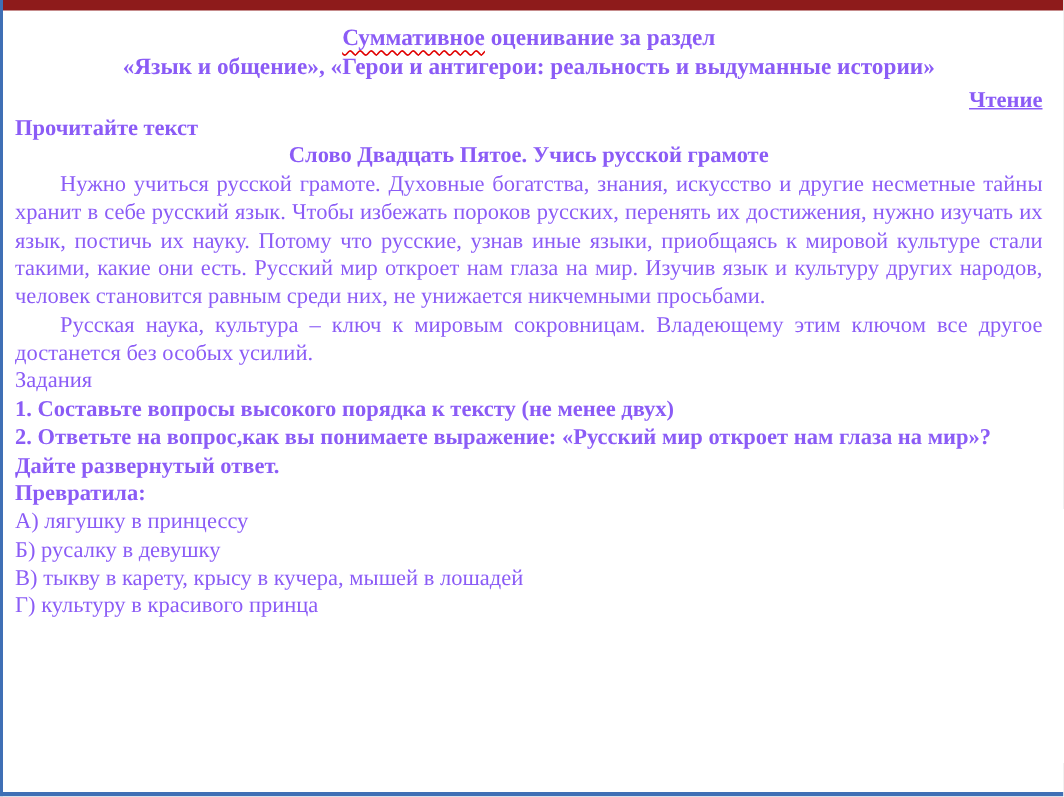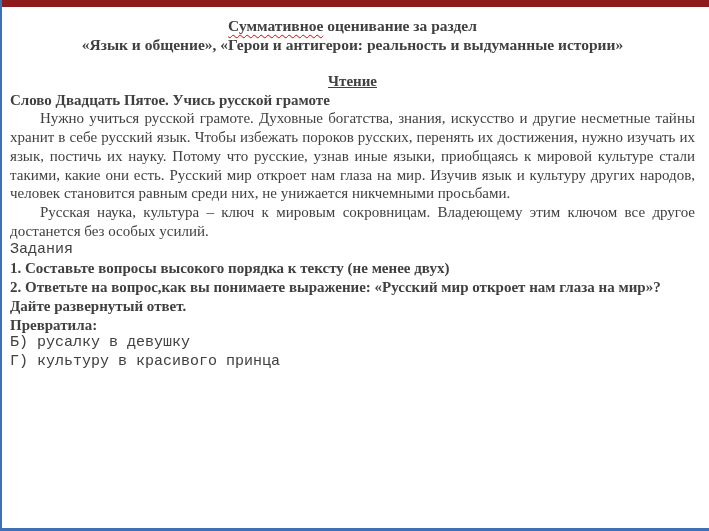--- a/index.html
+++ b/index.html
@@ -3,21 +3,21 @@
 <meta charset="utf-8">
 <style>
   html, body { margin: 0; padding: 0; background: #e8e8e8; }
   .page {
     position: relative;
     width: 709px;
     height: 531px;
     background: #ffffff;
     overflow: hidden;
     font-family: "Liberation Serif", "DejaVu Serif", serif;
-    color: #404040;
+    color: #8b5cf6;
     font-size: 15px;
     line-height: 1.25;
     box-sizing: border-box;
   }
   .top-bar {
     position: absolute;
     top: 0; left: 0; right: 0;
     height: 7px;
     background: var(--top-bar, #8e1b1b);
   }
@@ -34,75 +34,78 @@
     background: var(--frame-blue, #3f6fb5);
   }
   .content {
     position: absolute;
     top: 7px; left: 2px; right: 0; bottom: 3px;
     padding: 9px 14px 0 8px;
     box-sizing: border-box;
     overflow: hidden;
   }
   p { margin: 0; }
-  .center { }
+  .center { text-align: center; }
   .bold { font-weight: bold; }
   .title-line { text-align: center; font-weight: bold; font-size: 15.5px; }
   .spell-error {
     text-decoration-line: underline;
     text-decoration-style: wavy;
     text-decoration-color: var(--spell-red, #e00000);
     text-decoration-thickness: 1px;
     text-underline-offset: 3px;
   }
   .section-heading {
-    text-align: center;
+    text-align: right;
     font-weight: bold;
     text-decoration: underline;
-    margin-top: 17px;
+    margin-top: 3px;
   }
   .body-para {
     text-align: justify;
     text-indent: 30px;
   }
-  .plain { font-weight: normal; font-family: Liberation Mono, monospace; }
+  .plain { font-weight: normal; }
 </style>
 </head>
 <body>
 
 <div class="page">
   <div class="top-bar"></div>
   <div class="frame-left"></div>
   <div class="frame-bottom"></div>
 
   <div class="content">
 
     <p class="title-line"><span class="spell-error">Суммативное</span><span> оценивание за раздел</span></p>
 
     <p class="title-line">«Язык и общение», «Герои и антигерои: реальность и выдуманные истории»</p>
 
     <p class="section-heading">Чтение</p>
 
+    <p class="bold">Прочитайте текст</p>
 
     <p class="center bold">Слово Двадцать Пятое. Учись русской грамоте</p>
 
     <p class="body-para">Нужно учиться русской грамоте. Духовные богатства, знания, искусство и другие несметные тайны хранит в себе русский язык. Чтобы избежать пороков русских, перенять их достижения, нужно изучать их язык, постичь их науку. Потому что русские, узнав иные языки, приобщаясь к мировой культуре стали такими, какие они есть. Русский мир откроет нам глаза на мир. Изучив язык и культуру других народов, человек становится равным среди них, не унижается никчемными просьбами.</p>
 
     <p class="body-para">Русская наука, культура – ключ к мировым сокровницам. Владеющему этим ключом все другое достанется без особых усилий.</p>
 
     <p class="plain">Задания</p>
 
     <p class="bold">1. Составьте вопросы высокого порядка  к тексту (не менее двух)</p>
 
     <p class="bold">2. Ответьте на вопрос,как вы понимаете выражение: «Русский мир откроет нам глаза на мир»? Дайте развернутый ответ.</p>
 
 
     <p class="bold">Превратила:</p>
 
+    <p class="plain">А) лягушку в принцессу</p>
 
     <p class="plain">Б) русалку в девушку</p>
 
+    <p class="plain">В) тыкву в карету, крысу в кучера, мышей в лошадей</p>
 
     <p class="plain">Г) культуру в красивого принца</p>
 
 
   </div>
 </div>
 
 </body></html>

